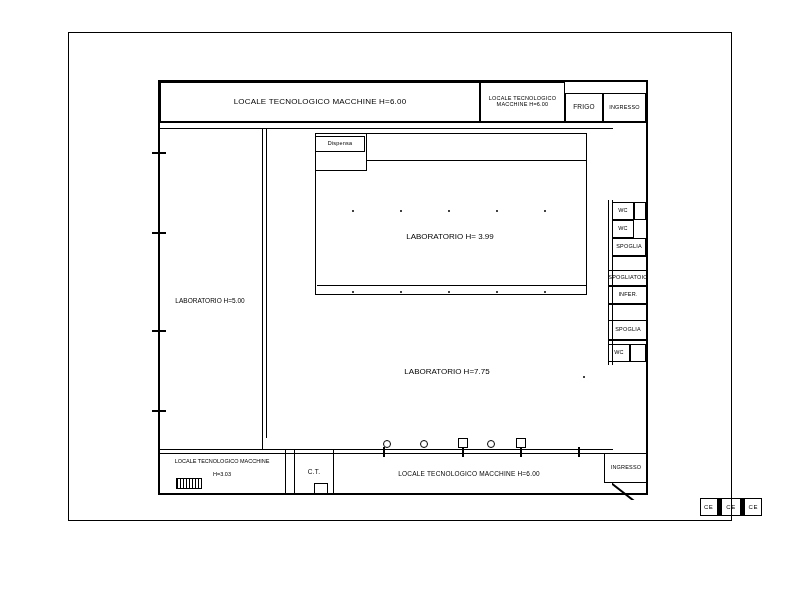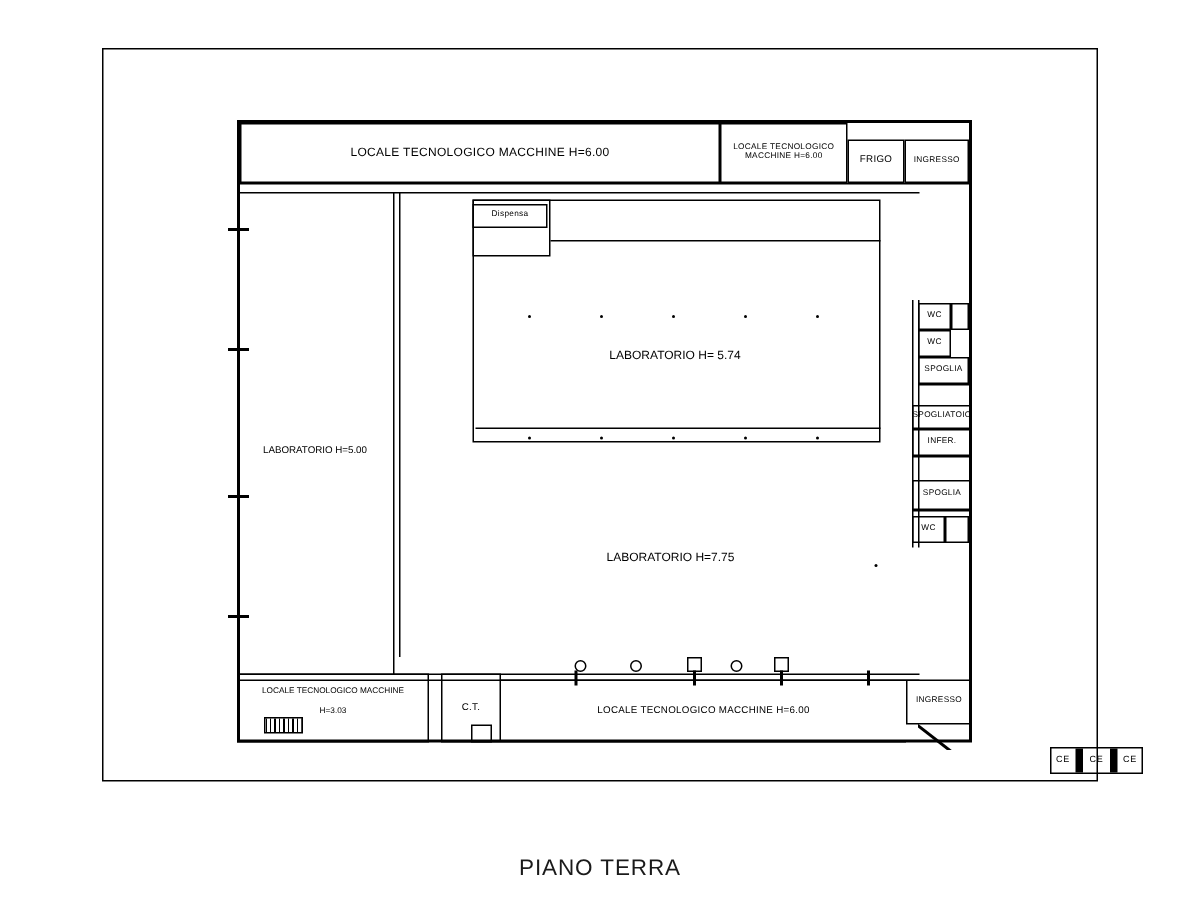--- a/index.html
+++ b/index.html
@@ -129,21 +129,21 @@
 
   <div class="abs room" style="left:315px; top:136px; width:50px; height:16px;">
     <span class="tiny">Dispensa</span>
   </div>
   <div class="abs outline-thin" style="left:315px; top:133px; width:52px; height:38px;"></div>
 
   <div class="abs outline-thin" style="left:315px; top:133px; width:272px; height:162px;"></div>
   <div class="abs hline" style="left:367px; top:160px; width:220px;"></div>
   <div class="abs hline" style="left:317px; top:285px; width:270px;"></div>
 
-  <div class="lbl md" style="left:380px; top:233px; width:140px;">LABORATORIO H= 5.74</div>
+  <div class="lbl md" style="left:380px; top:233px; width:140px;">LABORATORIO H= 3.99</div>
 
   <div class="dot" style="left:352px; top:210px;"></div>
   <div class="dot" style="left:400px; top:210px;"></div>
   <div class="dot" style="left:448px; top:210px;"></div>
   <div class="dot" style="left:496px; top:210px;"></div>
   <div class="dot" style="left:544px; top:210px;"></div>
   <div class="dot" style="left:352px; top:291px;"></div>
   <div class="dot" style="left:400px; top:291px;"></div>
   <div class="dot" style="left:448px; top:291px;"></div>
   <div class="dot" style="left:496px; top:291px;"></div>
@@ -223,15 +223,14 @@
   <div class="abs vline" style="left:262px; top:438px; height:12px;"></div>
 
   <div class="ce-box" style="left:700px; top:498px; width:62px; height:18px;">
     <span>CE</span>
     <span class="ce-sep"></span>
     <span>CE</span>
     <span class="ce-sep"></span>
     <span>CE</span>
   </div>
 
-  <div class="plan-title">PIANO TERRA</div>
 
 </div>
 
 </body></html>

